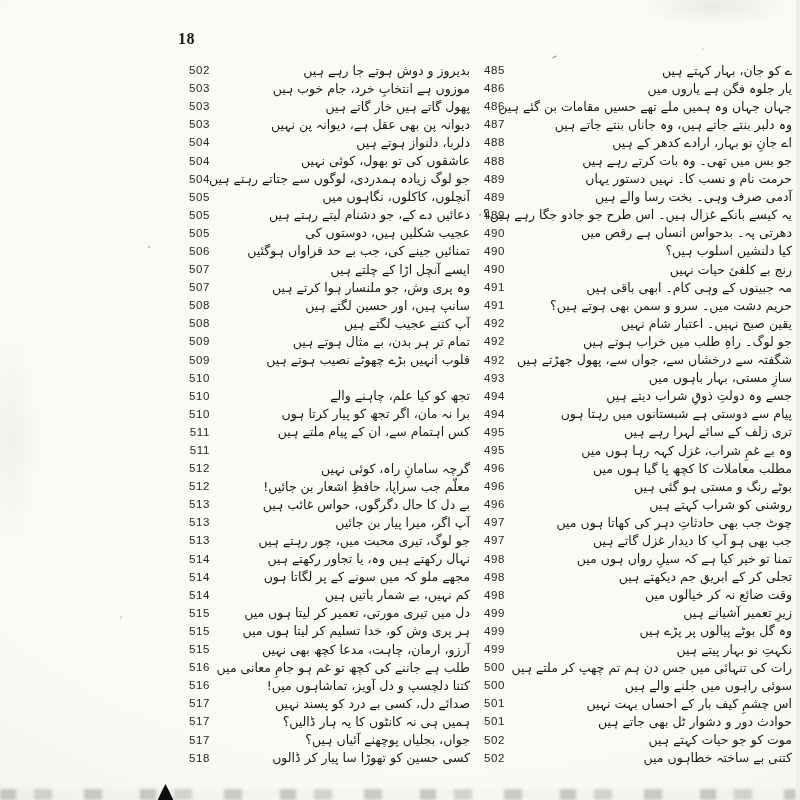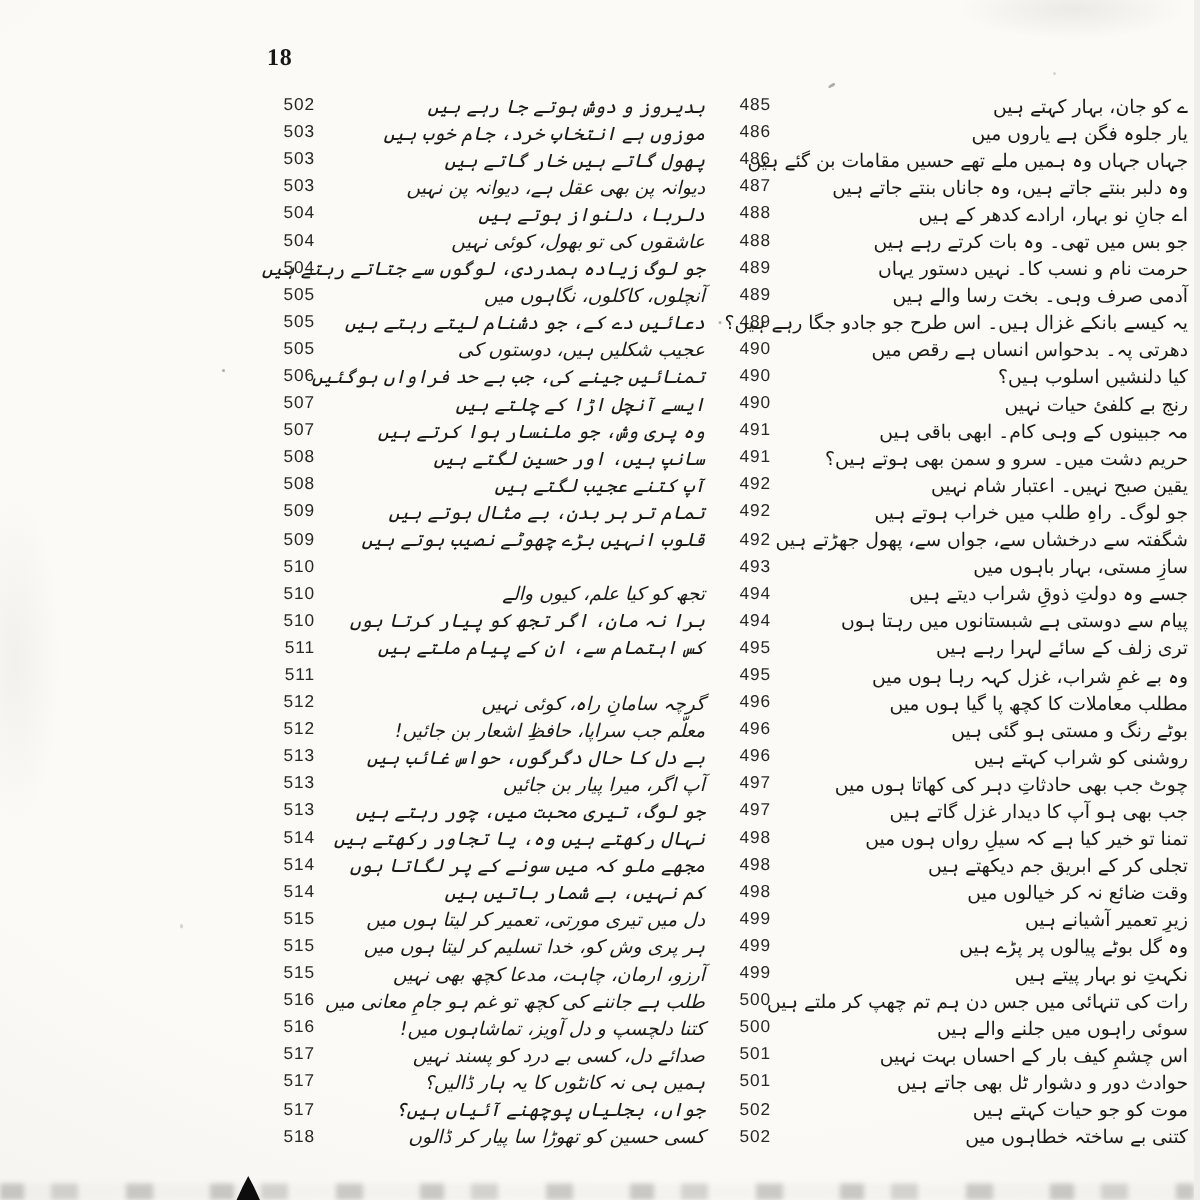--- a/index.html
+++ b/index.html
@@ -11,25 +11,25 @@
   .pageno{position:absolute;left:178px;top:30px;font-family:"Liberation Serif",serif;
           font-weight:bold;font-size:16px;color:#181818;letter-spacing:.5px;}
   .list{position:absolute;left:150px;top:61px;width:644px;}
   .row{display:flex;height:18.1px;align-items:center;}
   .entry{display:flex;align-items:center;height:100%;}
   .entry.left{width:322px;flex:0 0 322px;}
   .entry.right{flex:1 1 auto;margin-left:12px;min-width:0;}
   .num{font-family:"Liberation Sans",sans-serif;font-size:11.5px;color:#262626;
        letter-spacing:.6px;flex:0 0 auto;}
   .entry.left .num{width:60px;text-align:right;}
-  .entry.right .num{width:30px;text-align:right;}
+  .entry.right .num{width:30px;text-align:left;}
   .txt{flex:1 1 auto;min-width:0;direction:rtl;text-align:right;white-space:nowrap;
        overflow:visible;font-family:"DejaVu Sans","Liberation Serif",sans-serif;
        font-size:12.5px;color:#1b1a18;padding-left:4px;}
-  .entry.left .txt{padding-right:2px;font-style:italic;}
+  .entry.left .txt{padding-right:2px;}
   .entry.right .txt{padding-right:2px;}
   
   .scan-band{position:absolute;left:0;right:0;bottom:0;height:11px;opacity:.55;
      background:repeating-linear-gradient(90deg,
         rgba(55,54,50,.45) 0 16px, rgba(140,138,130,.10) 16px 34px,
         rgba(70,68,63,.38) 34px 52px, rgba(160,158,150,.08) 52px 84px,
         rgba(48,47,44,.42) 84px 102px, rgba(150,148,140,.10) 102px 140px);
      filter:blur(1.6px);}
   .spade{position:absolute;left:157px;bottom:0;width:17px;height:16px;background:#0d0d0d;
      clip-path:polygon(50% 0%, 72% 45%, 96% 100%, 4% 100%, 28% 45%);}
@@ -227,21 +227,21 @@
           <span class="num">510</span>
         </div>
         <div class="entry right">
           <span class="num">493</span>
           <span class="txt">سازِ مستی، بہار باہوں میں</span>
         </div>
       </div>
       <div class="row">
         <div class="entry left">
           <span class="num">510</span>
-          <span class="txt">تجھ کو کیا علم، کیوں والے</span>
+          <span class="txt">تجھ کو کیا علم، چاہنے والے</span>
         </div>
         <div class="entry right">
           <span class="num">494</span>
           <span class="txt">جسے وہ دولتِ ذوقِ شراب دیتے ہیں</span>
         </div>
       </div>
       <div class="row">
         <div class="entry left">
           <span class="num">510</span>
           <span class="txt">برا نہ مان، اگر تجھ کو پیار کرتا ہوں</span>

